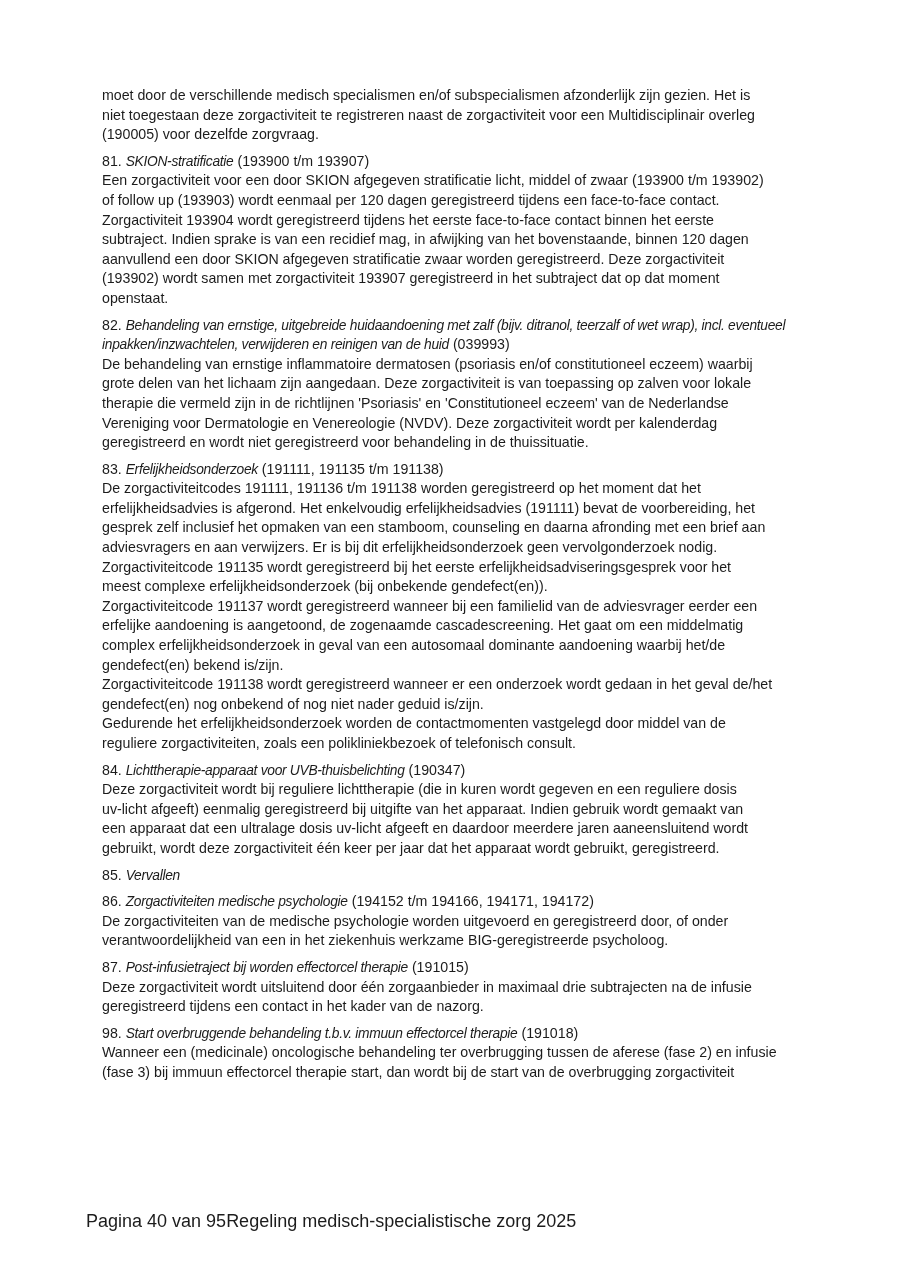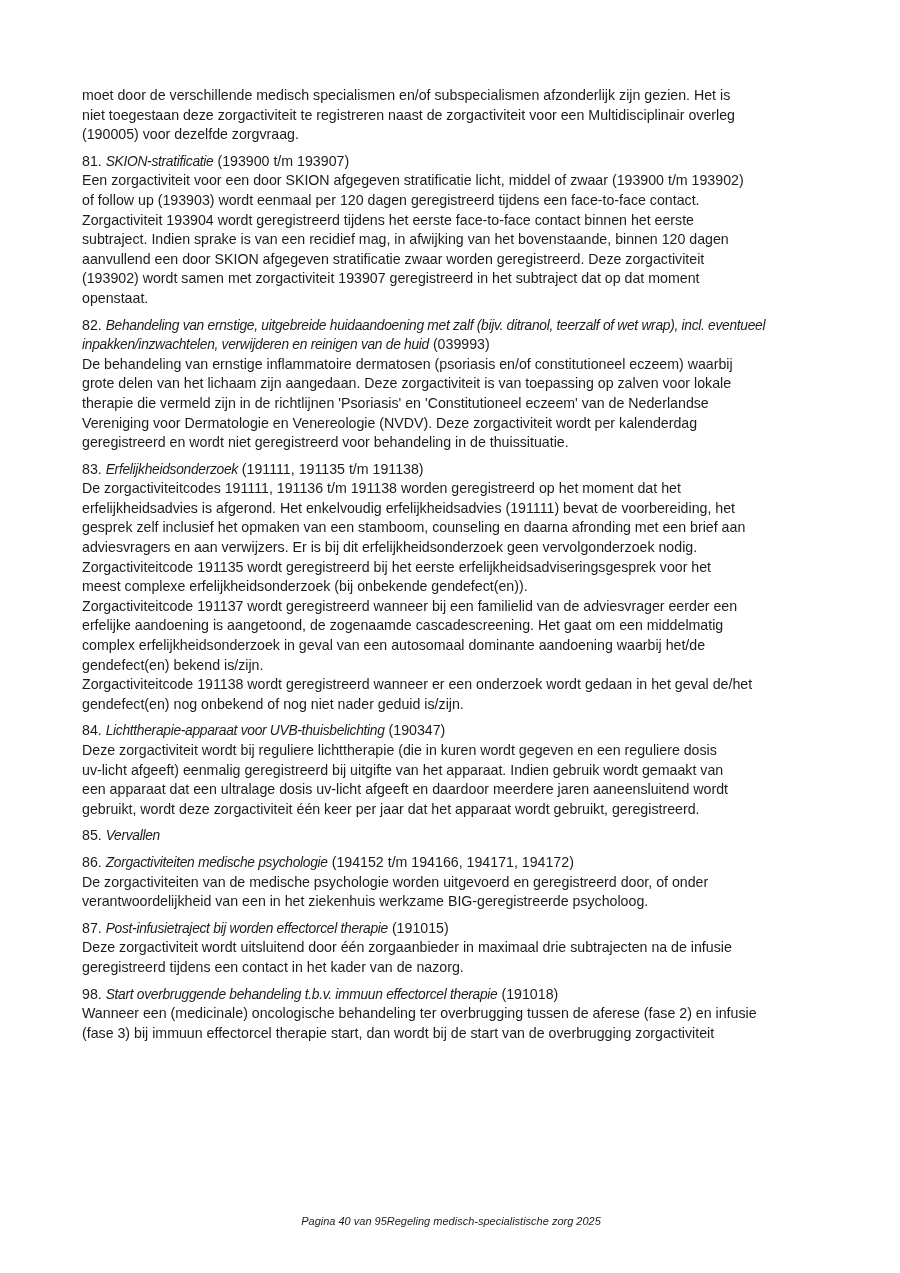--- a/index.html
+++ b/index.html
@@ -12,21 +12,21 @@
     position: relative;
     overflow: hidden;
   }
   .page {
     position: absolute; inset: 0;
     background: #ffffff;
     overflow: hidden;
   }
   .content {
     position: absolute;
-    left: 82px; top: 86px;
+    left: 102px; top: 86px;
     width: 764px;
   }
   .para {
     margin: 0;
     font-size: 14.2px;
     line-height: 19.6px;
     white-space: pre-line;
   }
   .section { margin-top: 7px; }
   .sec-heading {
@@ -39,24 +39,23 @@
     font-style: italic;
     font-size: 13.8px;
     letter-spacing: -0.3px;
   }
   .sec-codes { font-style: normal; }
   .footer {
     position: absolute;
     left: 86px; top: 1212px;
     width: 730px;
     display: flex;
-    justify-content: center;
-    font-size: 11px;
+    justify-content: flex-start;
+    font-size: 18px;
     line-height: 19.6px;
-    font-style: italic;
   }
 </style>
 </head>
 <body>
 
 <div class="page">
   <div class="content">
     <p class="para">moet door de verschillende medisch specialismen en/of subspecialismen afzonderlijk zijn gezien. Het is
 niet toegestaan deze zorgactiviteit te registreren naast de zorgactiviteit voor een Multidisciplinair overleg
 (190005) voor dezelfde zorgvraag.</p>
@@ -94,20 +93,22 @@
 gesprek zelf inclusief het opmaken van een stamboom, counseling en daarna afronding met een brief aan
 adviesvragers en aan verwijzers. Er is bij dit erfelijkheidsonderzoek geen vervolgonderzoek nodig.</p>
             <p class="para">Zorgactiviteitcode 191135 wordt geregistreerd bij het eerste erfelijkheidsadviseringsgesprek voor het
 meest complexe erfelijkheidsonderzoek (bij onbekende gendefect(en)).</p>
             <p class="para">Zorgactiviteitcode 191137 wordt geregistreerd wanneer bij een familielid van de adviesvrager eerder een
 erfelijke aandoening is aangetoond, de zogenaamde cascadescreening. Het gaat om een middelmatig
 complex erfelijkheidsonderzoek in geval van een autosomaal dominante aandoening waarbij het/de
 gendefect(en) bekend is/zijn.</p>
             <p class="para">Zorgactiviteitcode 191138 wordt geregistreerd wanneer er een onderzoek wordt gedaan in het geval de/het
 gendefect(en) nog onbekend of nog niet nader geduid is/zijn.</p>
+            <p class="para">Gedurende het erfelijkheidsonderzoek worden de contactmomenten vastgelegd door middel van de
+reguliere zorgactiviteiten, zoals een polikliniekbezoek of telefonisch consult.</p>
           </div>
   </section>
 
   <section class="section">
     <div class="sec-heading"><span class="sec-num">84.</span> <span class="sec-title">Lichttherapie-apparaat voor UVB-thuisbelichting</span> <span class="sec-codes">(190347)</span></div>
     <div class="sec-body">
             <p class="para">Deze zorgactiviteit wordt bij reguliere lichttherapie (die in kuren wordt gegeven en een reguliere dosis
 uv-licht afgeeft) eenmalig geregistreerd bij uitgifte van het apparaat. Indien gebruik wordt gemaakt van
 een apparaat dat een ultralage dosis uv-licht afgeeft en daardoor meerdere jaren aaneensluitend wordt
 gebruikt, wordt deze zorgactiviteit één keer per jaar dat het apparaat wordt gebruikt, geregistreerd.</p>

